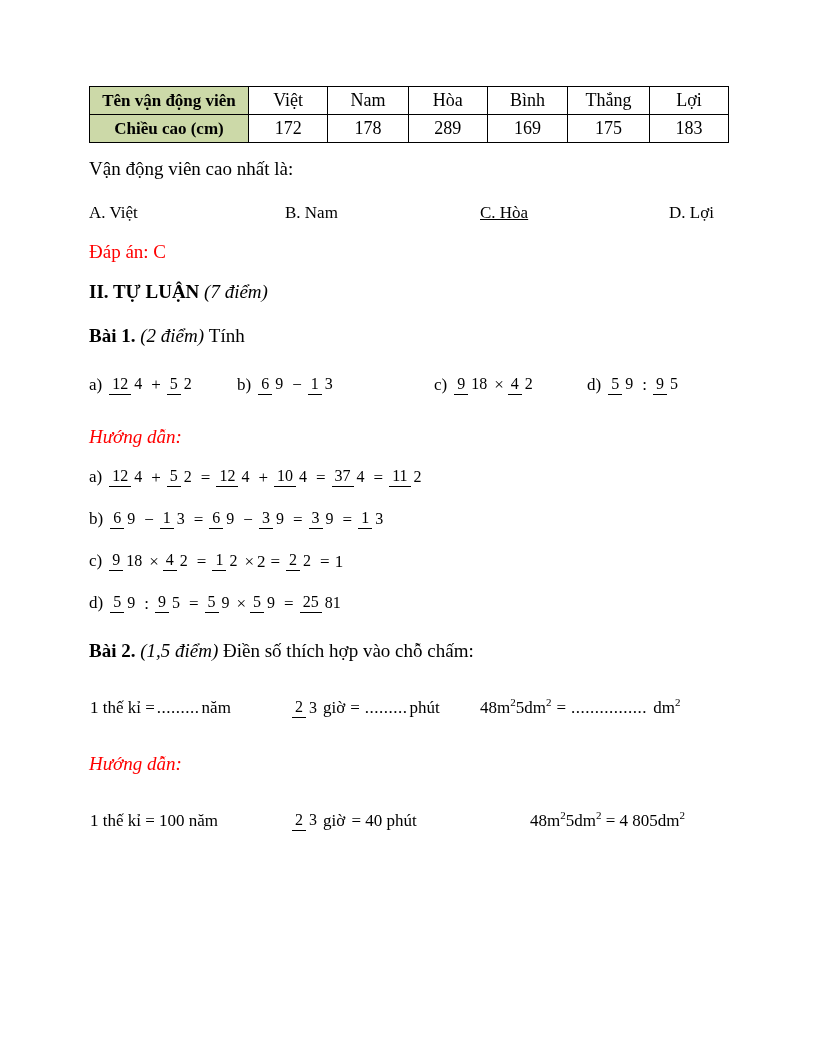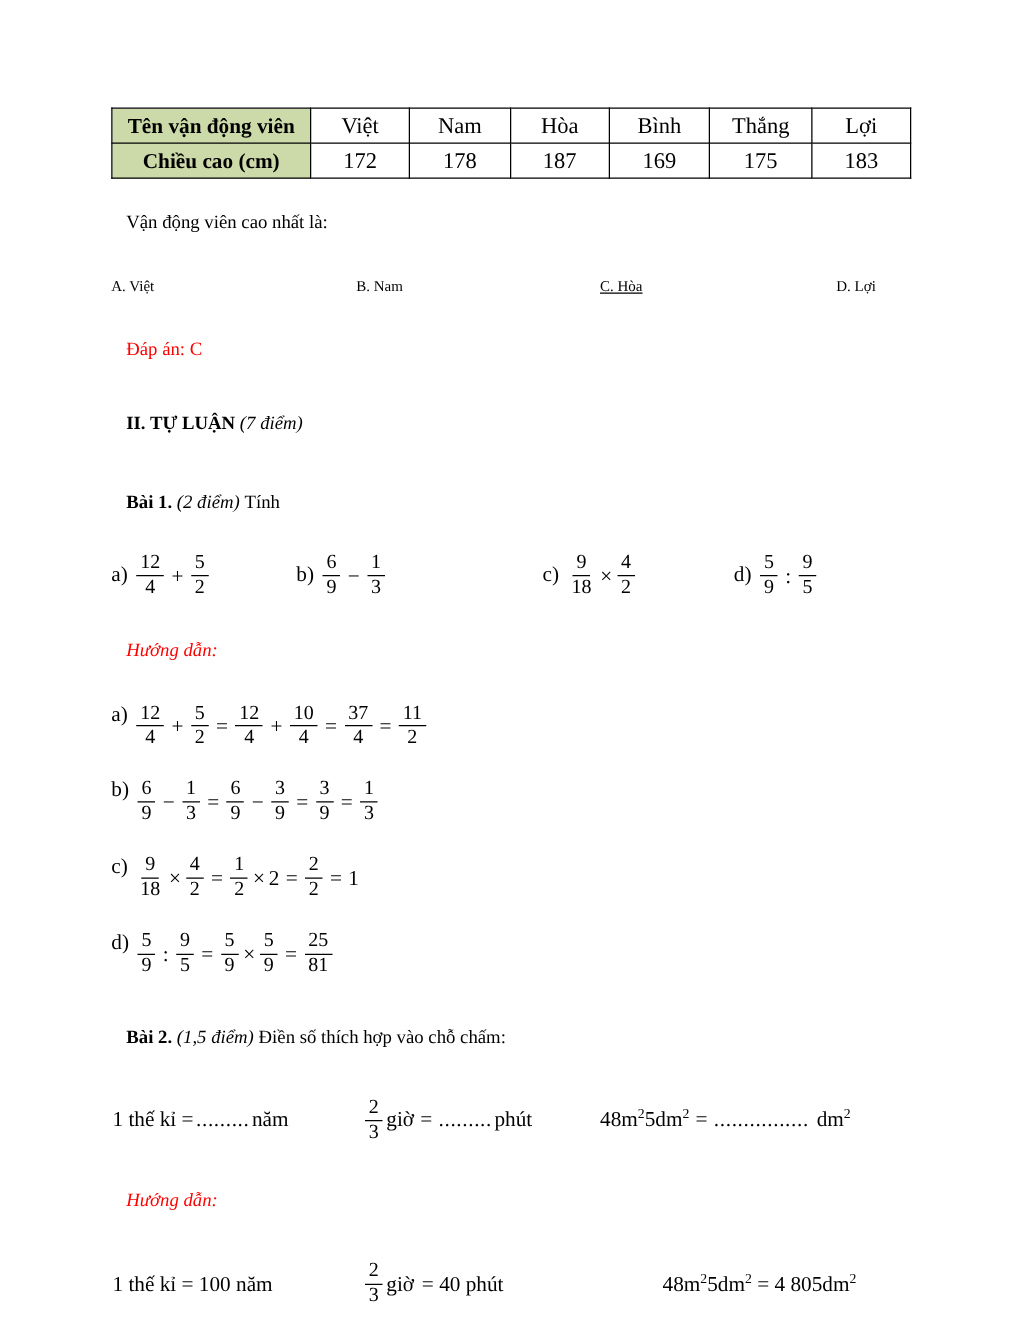--- a/index.html
+++ b/index.html
@@ -51,59 +51,59 @@
     width: 170px;
     font-size: 17px;
   }
   table.data-table td.cell {
     width: 78px;
     font-size: 18px;
   }
 
   
   .para {
-    font-size: 15px;
+    font-size: 19px;
     line-height: 1.3;
-    margin: 12px;
+    margin: 0;
   }
   .red {
     color: #ff0000;
   }
   .bold { font-weight: bold; }
   .ital { font-style: italic; }
 
   .row-flex {
     display: flex;
     align-items: flex-start;
     font-size: 17px;
   }
 
   
   .options {
     position: relative;
     height: 22px;
-    font-size: 12px;
+    font-size: 17px;
   }
   .options .opt {
     position: absolute;
     top: 0;
     white-space: nowrap;
   }
 
   
   .math {
     display: inline-flex;
     align-items: center;
     font-size: 17px;
     line-height: 1;
     white-space: nowrap;
   }
   .frac {
     display: inline-flex;
-    flex-direction: column;
+    flex-direction: row;
     align-items: center;
     justify-content: flex-end;
     vertical-align: middle;
     margin: 0 2px;
     line-height: 1;
   }
   .frac .num,
   .frac .den {
     display: block;
     padding: 0 3px;
@@ -157,21 +157,21 @@
           <td class="cell">Nam</td>
           <td class="cell">Hòa</td>
           <td class="cell">Bình</td>
           <td class="cell">Thắng</td>
           <td class="cell">Lợi</td>
         </tr>
         <tr>
           <td class="rowhead">Chiều cao (cm)</td>
           <td class="cell">172</td>
           <td class="cell">178</td>
-          <td class="cell">187</td>
+          <td class="cell">289</td>
           <td class="cell">169</td>
           <td class="cell">175</td>
           <td class="cell">183</td>
         </tr>
       </tbody>
     </table>
 
     <div style="height:14px"></div>
     <p class="para">Vận động viên cao nhất là:</p>
 

